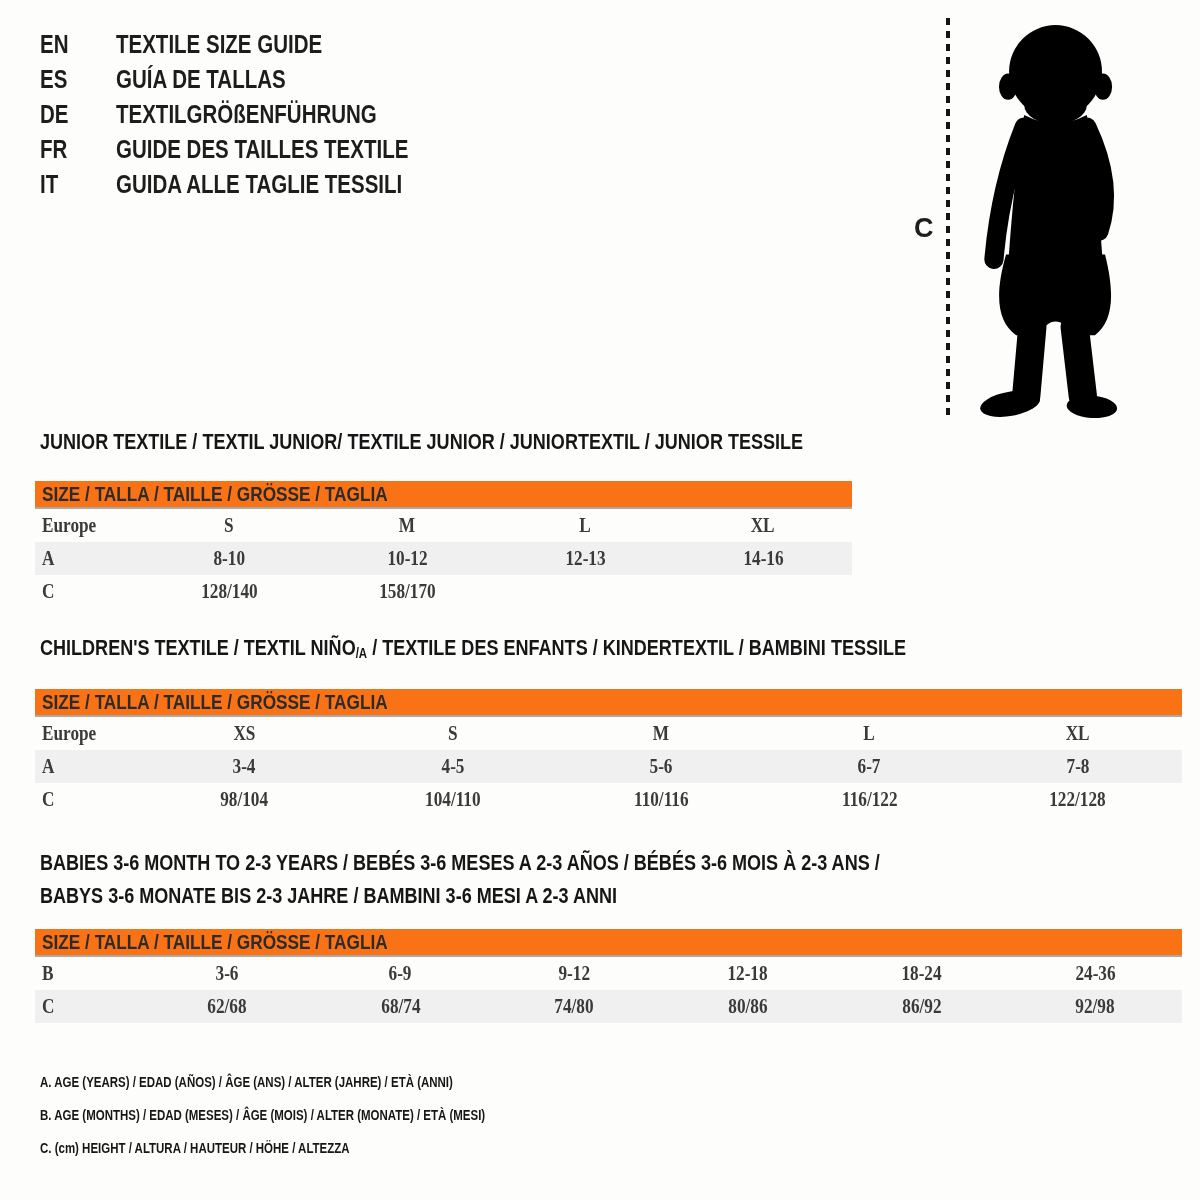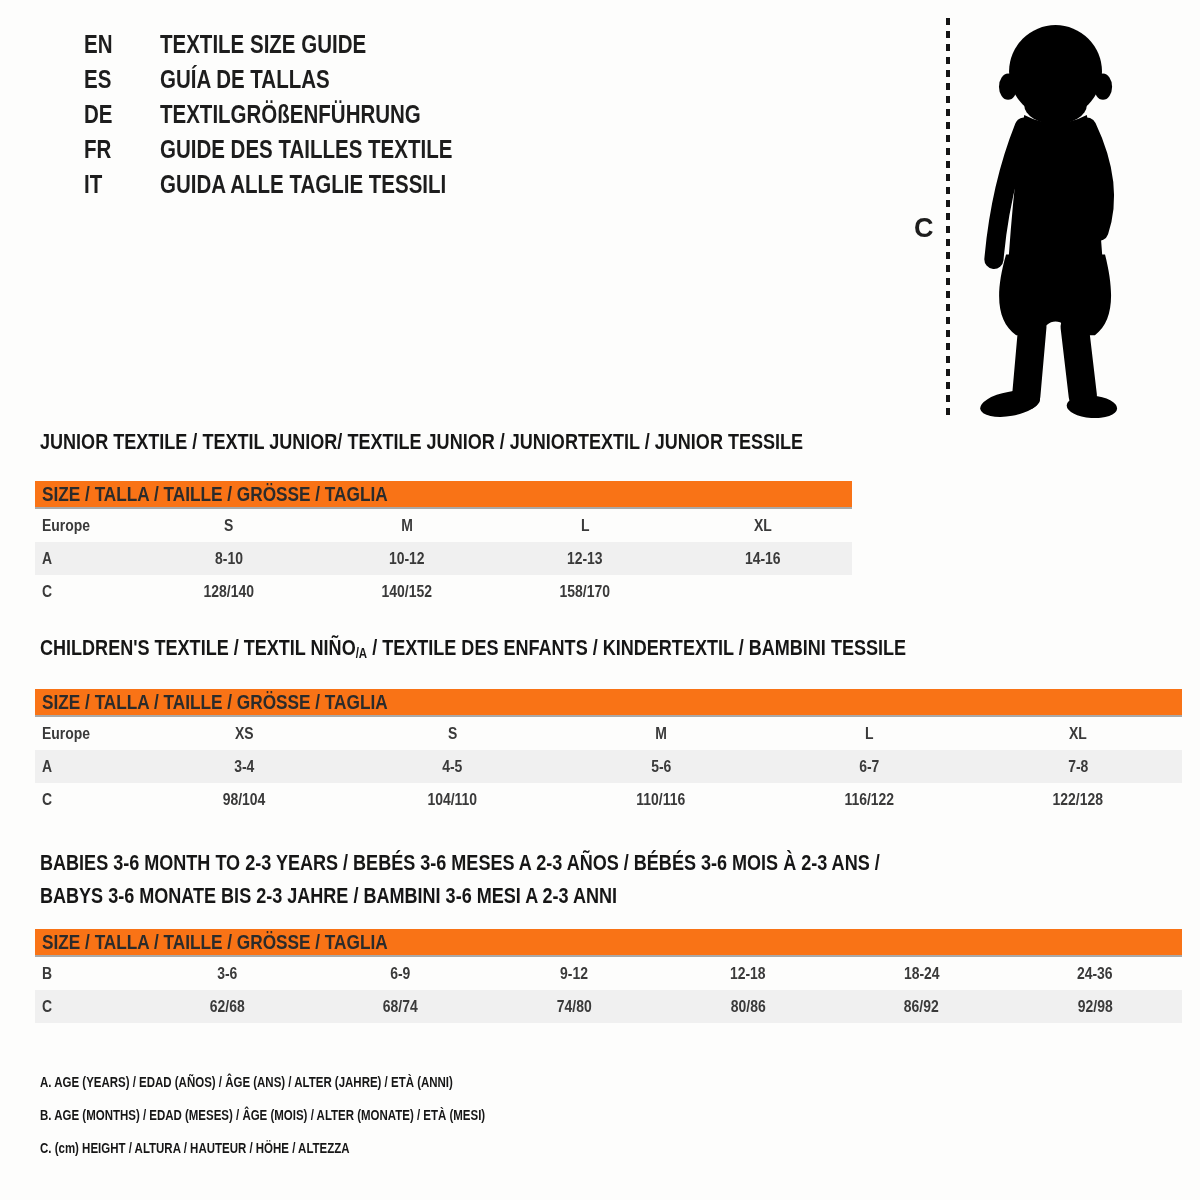--- a/index.html
+++ b/index.html
@@ -8,21 +8,21 @@
     font-family:"Liberation Sans",sans-serif;font-weight:bold;color:#1d1d1d;
     overflow:hidden;
   }
   
   .ct{display:inline-block;transform:scaleX(.82);transform-origin:0 50%;white-space:nowrap;}
   .ctc{display:inline-block;transform:scaleX(.82);transform-origin:50% 50%;white-space:nowrap;}
 
   
   .lang-list{position:absolute;left:40px;top:27px;}
   .lang-row{display:flex;height:35px;align-items:center;font-size:25px;}
-  .lang-code{width:76px;margin-left:44px;}
+  .lang-code{width:76px;}
 
   
   .c-label{position:absolute;left:914px;top:213px;font-size:27px;}
   .dash-line{
     position:absolute;left:946px;top:18px;width:4px;height:398px;
     background:repeating-linear-gradient(to bottom,#141414 0 7px,transparent 7px 13px);
   }
   .baby-svg{position:absolute;left:962px;top:14px;width:180px;height:404px;}
 
   
@@ -34,21 +34,21 @@
 
   
   .stable{position:absolute;left:35px;}
   .t-junior{top:481px;width:817px;}
   .t-children{top:689px;width:1147px;}
   .t-babies{top:929px;width:1147px;}
   .thead{
     height:26px;line-height:26px;background:#f97316;border-bottom:2px solid #a9a9a9;
     padding-left:7px;font-size:21px;color:#2b2b2b;
   }
-  .trow{display:grid;height:33px;line-height:33px;font-size:17px;color:#3a3a3a;align-items:center;}
+  .trow{display:grid;height:33px;line-height:33px;font-size:21px;color:#3a3a3a;align-items:center;font-family:Liberation Serif, serif;}
   .trow.shaded{background:#f0f0f0;}
   .cols4{grid-template-columns:105px repeat(4,1fr);}
   .cols5{grid-template-columns:105px repeat(5,1fr);}
   .cols6{grid-template-columns:105px repeat(6,1fr);}
   .tcell{text-align:center;}
   .tcell.rowlabel{text-align:left;padding-left:7px;}
 
   
   .legend{position:absolute;left:40px;top:1066px;font-size:14px;color:#161616;}
   .legend-line{height:33px;line-height:33px;}
@@ -117,21 +117,20 @@
     <div class="trow cols4 shaded">
       <div class="tcell rowlabel"><span class="ct">A</span></div>
       <div class="tcell"><span class="ctc">8-10</span></div>
       <div class="tcell"><span class="ctc">10-12</span></div>
       <div class="tcell"><span class="ctc">12-13</span></div>
       <div class="tcell"><span class="ctc">14-16</span></div>
     </div>
     <div class="trow cols4">
       <div class="tcell rowlabel"><span class="ct">C</span></div>
       <div class="tcell"><span class="ctc">128/140</span></div>
-      <div class="tcell"><span class="ctc">140/152</span></div>
       <div class="tcell"><span class="ctc">158/170</span></div>
     </div>
   </div>
 
   <div class="heading h-children">
     <span class="ct"><span>CHILDREN'S TEXTILE / TEXTIL NIÑO</span><span class="sub">/A</span><span> / TEXTILE DES ENFANTS / KINDERTEXTIL / BAMBINI TESSILE</span></span>
   </div>
   <div class="stable t-children">
     <div class="thead">
       <span class="ct">SIZE / TALLA / TAILLE / GRÖSSE / TAGLIA</span>

